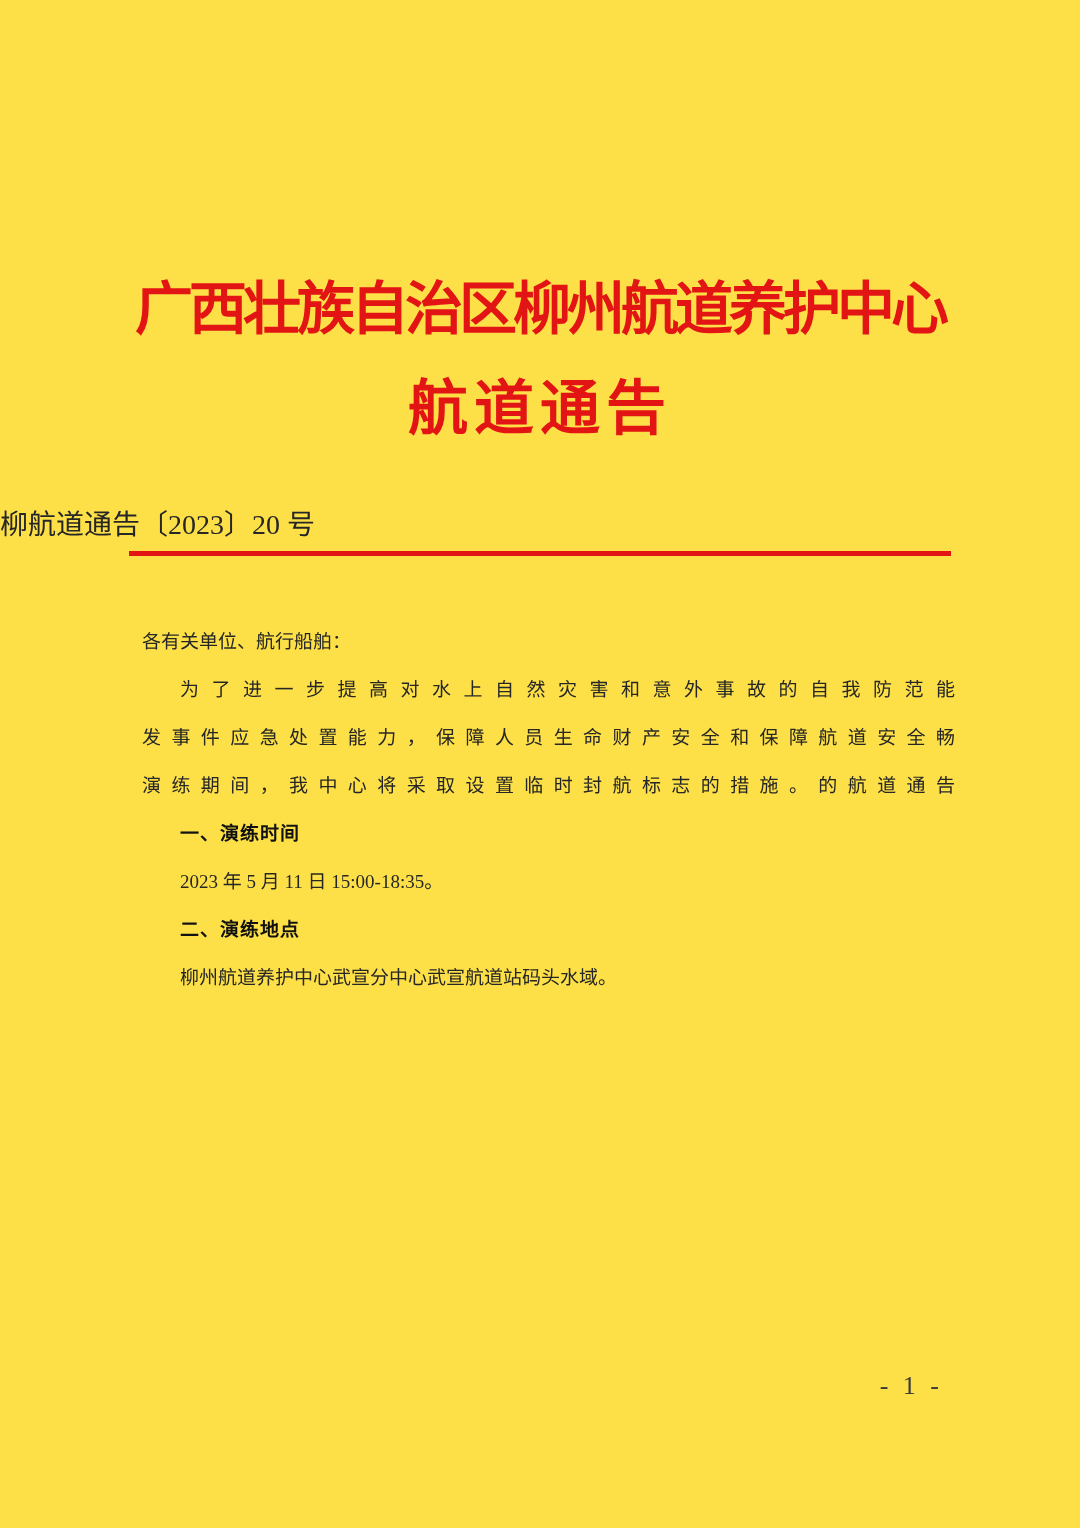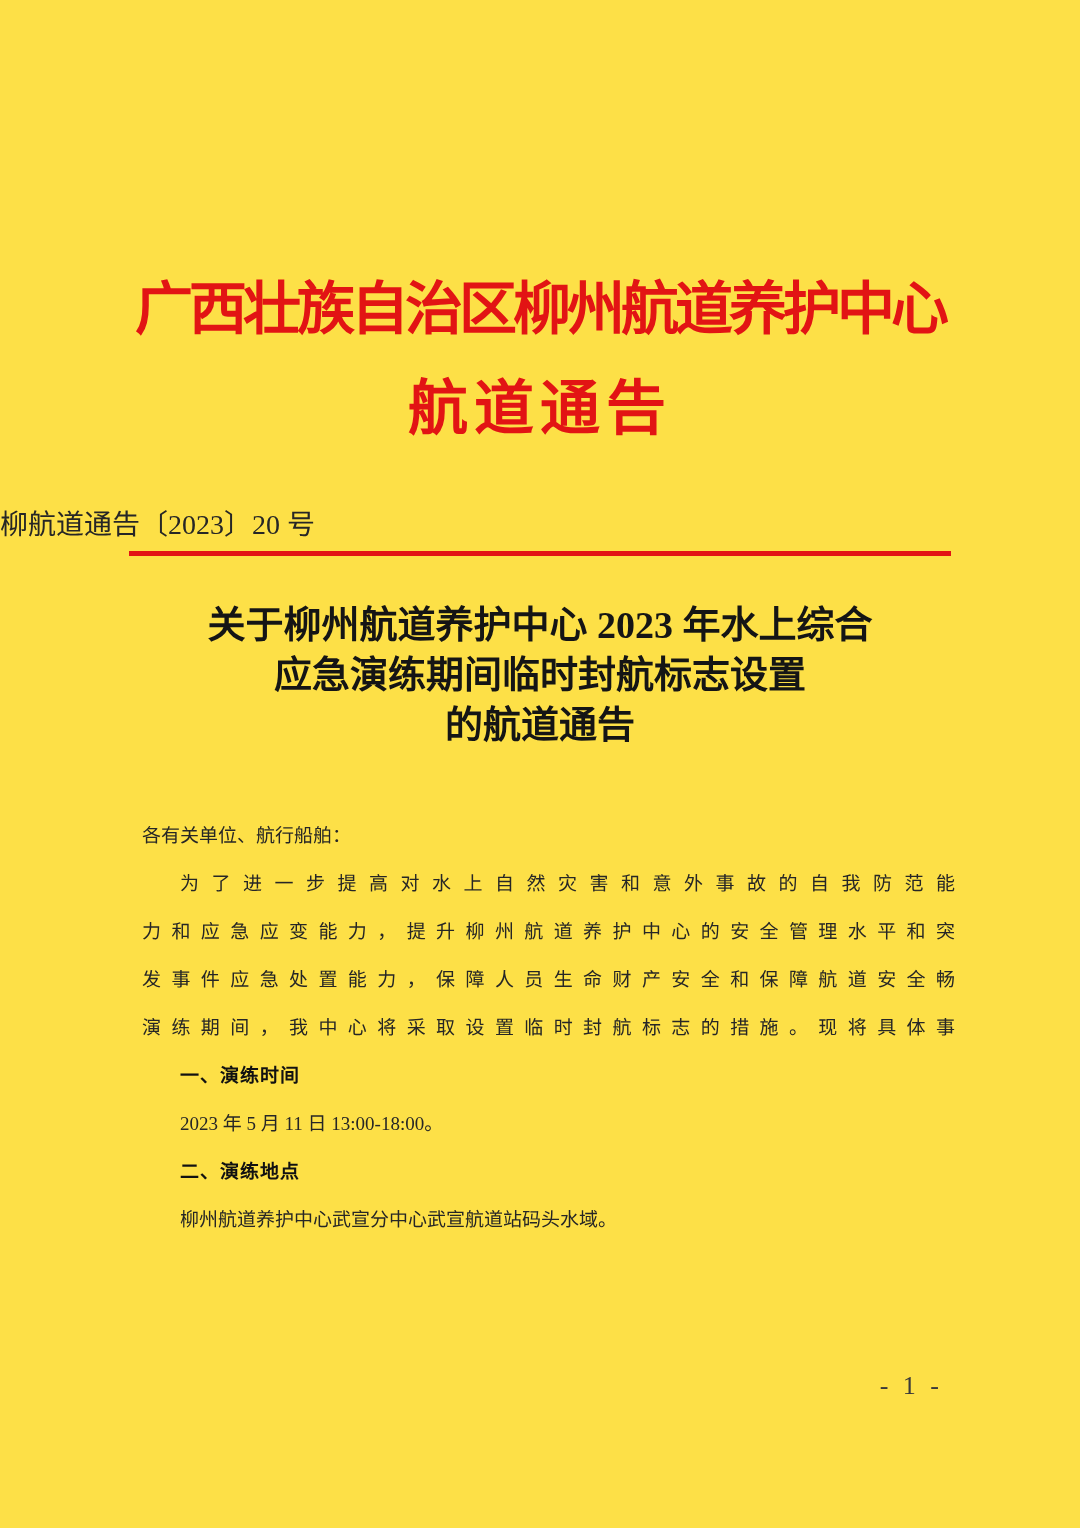--- a/index.html
+++ b/index.html
@@ -101,36 +101,30 @@
 
 <div class="page">
 
   <header>
     <div class="org-line1">广西壮族自治区柳州航道养护中心</div>
     <div class="org-line2">航道通告</div>
     <div class="doc-number">柳航道通告〔2023〕20 号</div>
     <div class="red-rule"></div>
   </header>
 
-  <section class="doc-title">
-    <div class="title-line">关于柳州航道养护中心 2023 年水上综合</div>
-    <div class="title-line">应急演练期间临时封航标志设置</div>
-    <div class="title-line">的航道通告</div>
-  </section>
 
   <section class="body-block">
     <div class="bline">各有关单位、航行船舶：</div>
 
     <div class="bline jfull indent">为了进一步提高对水上自然灾害和意外事故的自我防范能</div>
-    <div class="bline jfull">力和应急应变能力，提升柳州航道养护中心的安全管理水平和突</div>
     <div class="bline jfull">发事件应急处置能力，保障人员生命财产安全和保障航道安全畅</div>
-    <div class="bline jfull">演练期间，我中心将采取设置临时封航标志的措施。现将具体事</div>
+    <div class="bline jfull">演练期间，我中心将采取设置临时封航标志的措施。的航道通告</div>
 
     <div class="bline heading indent">一、演练时间</div>
-    <div class="bline indent">2023 年 5 月 11 日 13:00-18:00。</div>
+    <div class="bline indent">2023 年 5 月 11 日 15:00-18:35。</div>
 
     <div class="bline heading indent">二、演练地点</div>
     <div class="bline indent">柳州航道养护中心武宣分中心武宣航道站码头水域。</div>
   </section>
 
   <div class="page-number">- 1 -</div>
 
 </div>
 
 </body></html>

